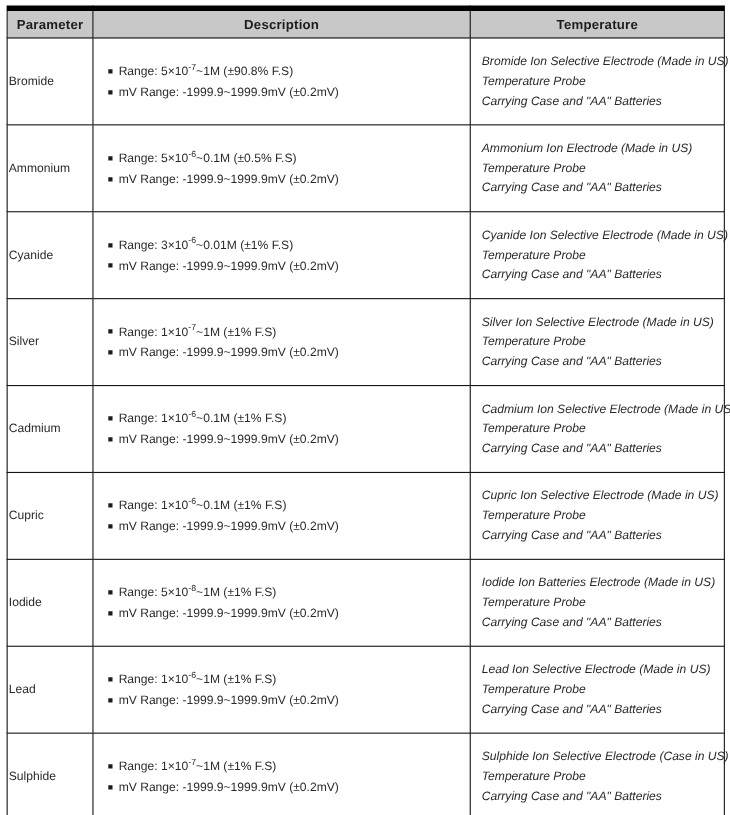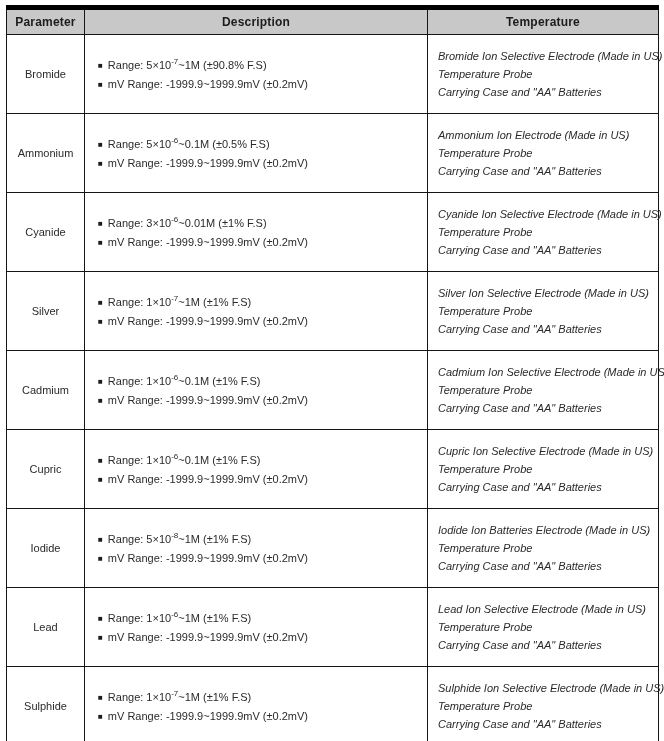--- a/index.html
+++ b/index.html
@@ -33,21 +33,21 @@
   thead th {
     background: #c8c8c8;
     height: 22px;
     font-size: 12px;
     font-weight: bold;
     text-align: center;
     color: #1c1c1c;
     letter-spacing: 0.2px;
   }
   tbody td { height: 76px; vertical-align: middle; }
-  .param-cell { text-align: center; font-size: 11px; }
+  .param-cell { text-align: left; font-size: 11px; }
   .desc-cell  { padding-left: 13px; font-size: 11px; }
   .desc-line { white-space: nowrap; }
   .desc-line + .desc-line { margin-top: 7px; }
   .bullet {
     display: inline-block;
     font-size: 8px;
     margin-right: 5px;
     position: relative;
     top: -1px;
     color: #1c1c1c;
@@ -232,20 +232,20 @@
     </td>
     <td class="desc-cell">
       <div class="desc-line">
         <span class="bullet">■</span><span><span class="r-base">Range: 1×10</span><sup class="exp r-exp">-7</sup><span class="r-rest">~1M (±1% F.S)</span></span>
       </div>
       <div class="desc-line">
         <span class="bullet">■</span><span class="mv-text">mV Range: -1999.9~1999.9mV (±0.2mV)</span>
       </div>
     </td>
     <td class="acc-cell">
-            <div class="acc-line">Sulphide Ion Selective Electrode (Made in US)</div>
+            <div class="acc-line">Sulphide Ion Selective Electrode (Case in US)</div>
             <div class="acc-line">Temperature Probe</div>
             <div class="acc-line">Carrying Case and "AA" Batteries</div>
           </td>
   </tr>
 </tbody>
   </table>
 </div>
 
 </body></html>

